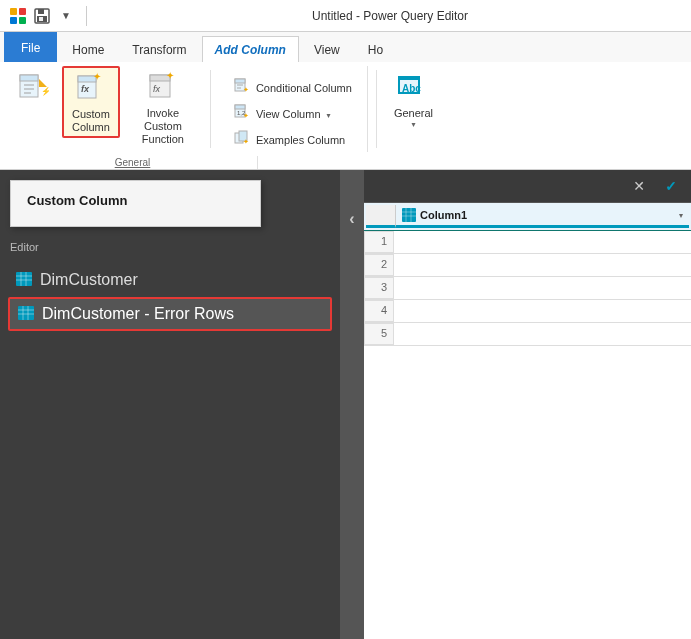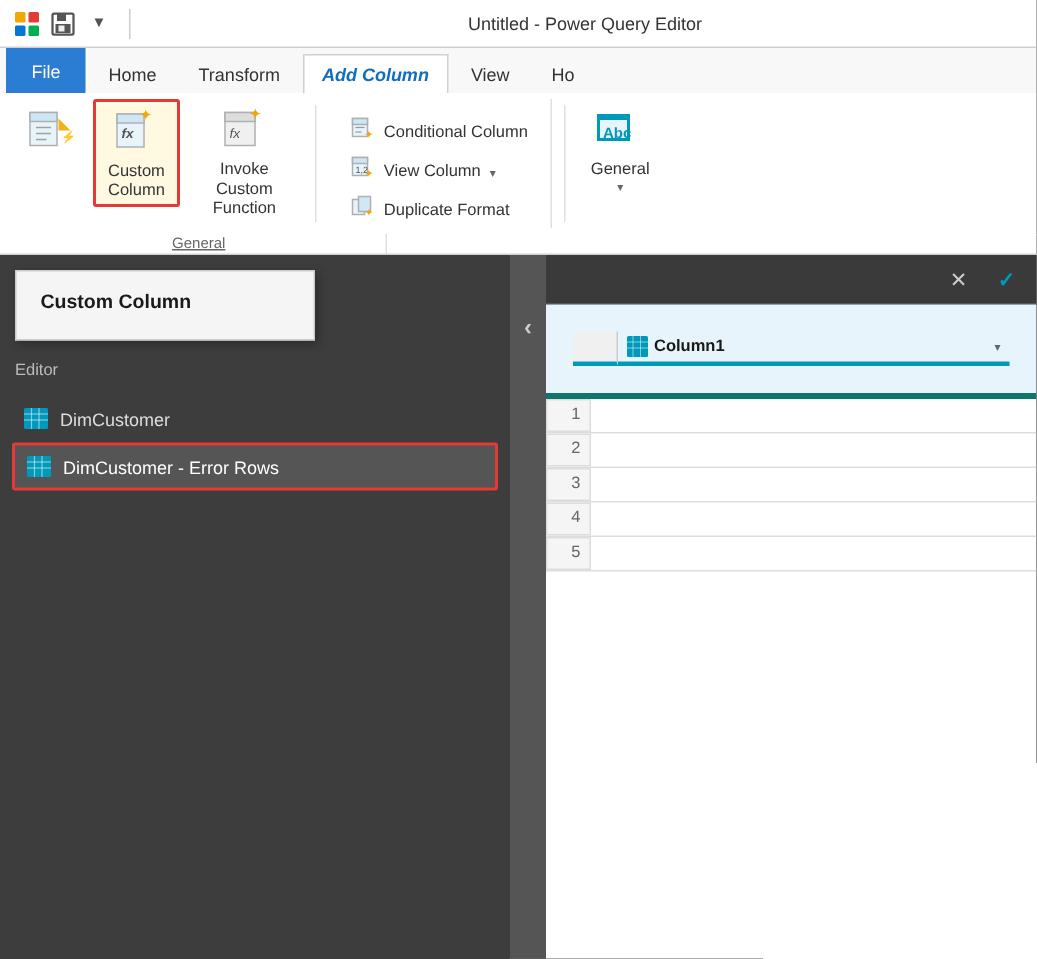--- a/index.html
+++ b/index.html
@@ -168,21 +168,21 @@
       width: 340px;
       background: #3d3d3d;
       flex-shrink: 0;
     }
 
     
     .tooltip-popup {
       background: #f5f5f5;
       border: 1px solid #ccc;
       padding: 12px 16px;
-      width: 200px;
+      width: 251px;
       margin: 10px;
       box-shadow: 2px 2px 6px rgba(0,0,0,0.3);
     }
     .tooltip-title {
       font-size: 13px;
       font-weight: 700;
       color: #1a1a1a;
       margin-bottom: 6px;
     }
     .tooltip-desc {
@@ -191,25 +191,25 @@
       line-height: 1.5;
     }
 
     
     .query-list {
       margin-top: 8px;
       padding: 0 8px;
     }
     .query-item {
       display: flex;
-      align-items: flex-end;
+      align-items: flex-start;
       gap: 8px;
       padding: 6px 8px;
       color: #ddd;
-      font-size: 12px;
+      font-size: 16px;
       cursor: pointer;
       border-radius: 2px;
       margin-bottom: 2px;
     }
     .query-item.selected {
       background: #555;
       border: 2px solid #e53935;
       color: white;
     }
     .query-icon {
@@ -391,21 +391,21 @@
     </div>
 
     <div class="small-ribbon-btn">
       <div class="small-ribbon-btn-icon">
         <svg width="16" height="16" viewBox="0 0 16 16">
           <rect x="1" y="3" width="8" height="10" fill="#e8f4fb" stroke="#b0b0b0" stroke-width="1"></rect>
           <rect x="5" y="1" width="8" height="10" fill="#d0e8f5" stroke="#b0b0b0" stroke-width="1"></rect>
           <text x="9" y="14" font-size="7" fill="#f0a800">✦</text>
         </svg>
       </div>
-      <span>Duplicate Format</span>
+      <span>Examples Column</span>
     </div>
   </div>
 
   <div style="width:1px; background:#e0e0e0; margin: 4px 4px; align-self: stretch;"></div>
 
   <div class="ribbon-btn" style="min-width:40px;">
     <div class="ribbon-btn-icon">
       <svg width="32" height="32" viewBox="0 0 32 32">
         <rect x="2" y="6" width="20" height="16" fill="#e8f4fb" stroke="#0099bc" stroke-width="2"></rect>
         <rect x="2" y="6" width="20" height="3" fill="#0099bc"></rect>
@@ -468,21 +468,21 @@
   </div>
 
   <div class="right-panel">
 
     <div class="data-grid-header">
       <div style="flex:1;"></div>
       <div class="grid-action-btn" style="color:#ccc; font-size:14px;">✕</div>
       <div class="grid-action-btn" style="color:#0099bc; font-size:14px; font-weight:bold;">✓</div>
     </div>
 
-    <div style="display:flex; background:#e8f4fb; border-bottom:4px solid #0f766e; padding:18px;">
+    <div style="display:flex; background:#e8f4fb; border-bottom:1px solid #0f766e; padding:2px;">
       <div style="width:30px; background:#f0f0f0; border-right:1px solid #ccc; border-bottom:1px solid #0099bc; border-bottom-width:3px;"></div>
       <div style="display:flex; align-items:center; gap:4px; padding: 3px 6px; border-bottom:3px solid #0099bc; flex:1; background:#e8f4fb;">
         <svg width="14" height="14" viewBox="0 0 14 14">
           <rect x="0" y="0" width="14" height="14" fill="#0099bc" rx="1"></rect>
           <line x1="0" y1="4" x2="14" y2="4" stroke="rgba(255,255,255,0.5)" stroke-width="0.7"></line>
           <line x1="0" y1="8" x2="14" y2="8" stroke="rgba(255,255,255,0.5)" stroke-width="0.7"></line>
           <line x1="4" y1="0" x2="4" y2="14" stroke="rgba(255,255,255,0.5)" stroke-width="0.7"></line>
           <line x1="9" y1="0" x2="9" y2="14" stroke="rgba(255,255,255,0.5)" stroke-width="0.7"></line>
         </svg>
         <span style="font-size:11px; font-weight:600; color:#1a1a1a;">Column1</span>

